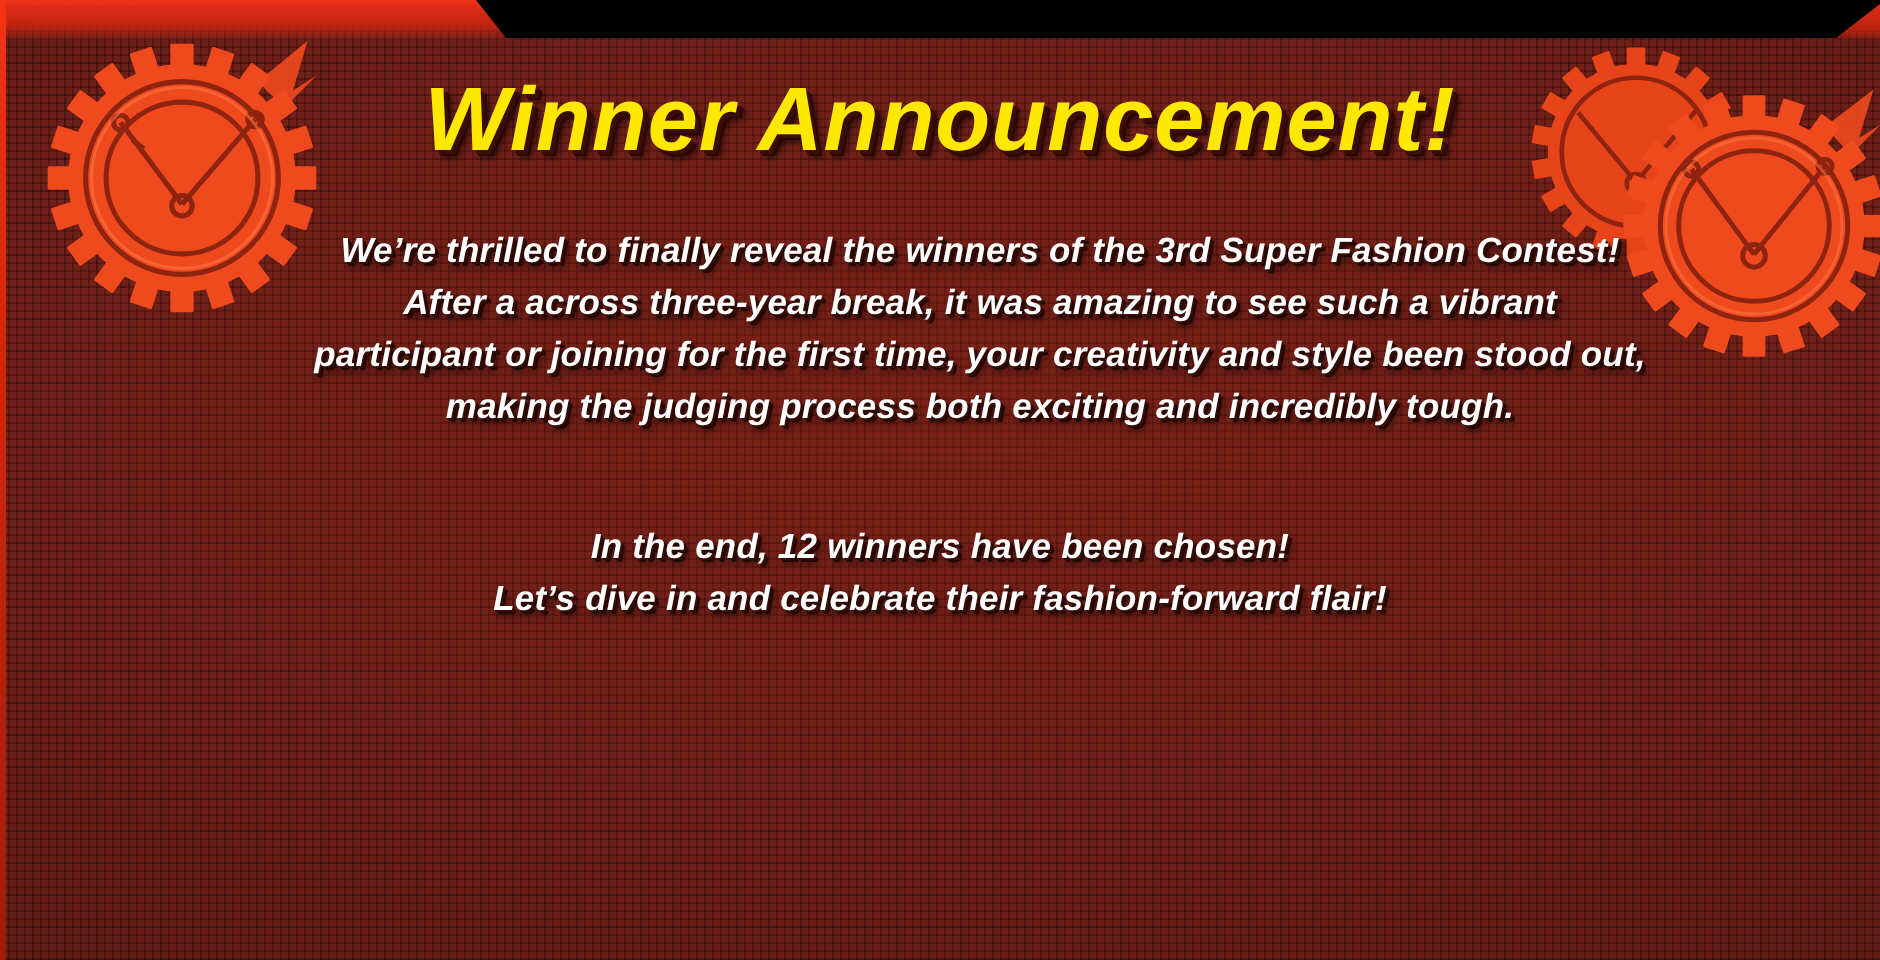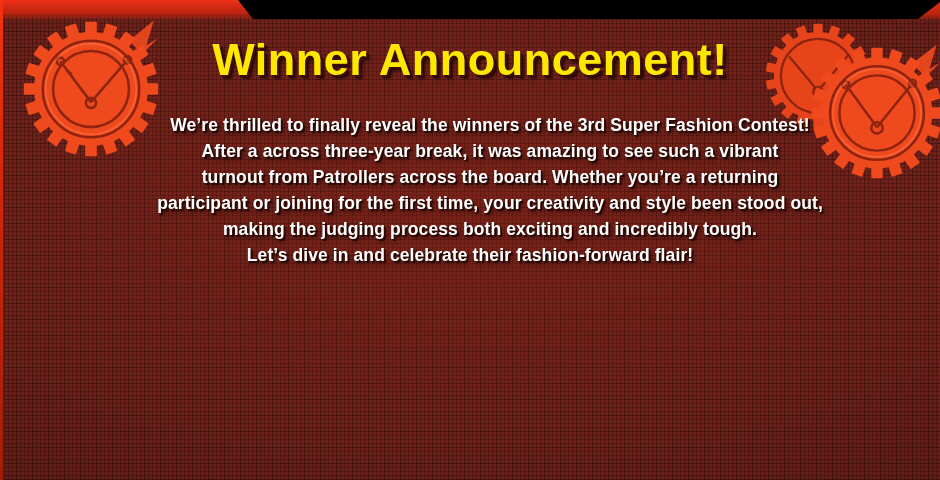--- a/index.html
+++ b/index.html
@@ -87,21 +87,21 @@
   .leftline {
     position:absolute; left:0; top:0; width:3px; height:480px;
     background:linear-gradient(180deg,#f43312 0%,#d4270d 35%,#a01d09 100%);
     z-index:7;
   }
 
   
   .content {
     position:relative; z-index:8;
     width:940px; height:356px;
-    display:flex; flex-direction:column; align-items:center;
+    display:flex; flex-direction:column; align-items:center;font-style:italic;
   }
 
   .title {
     margin-top:36px;
     font-size:45px;
     font-weight:bold;
     color:#ffe800;
     letter-spacing:0.5px;
     line-height:1.05;
     text-shadow:
@@ -283,22 +283,22 @@
   <div class="leftline"></div>
 
   <div class="content">
 
     <div class="title">Winner Announcement!</div>
 
 
     <div class="body-block">
       <div class="body-line">We’re thrilled to finally reveal the winners of the 3rd Super Fashion Contest!</div>
       <div class="body-line">After a across three-year break, it was amazing to see such a vibrant</div>
-      <div class="body-line">turnout from Patrollers across the board. Whether you’re a returning</div>
       <div class="body-line">participant or joining for the first time, your creativity and style been stood out,</div>
       <div class="body-line">making the judging process both exciting and incredibly tough.</div>
     </div>
 
+    <div class="body-line closing-1">In the end, 12 winners have been chosen!</div>
 
     <div class="body-line closing-2">Let’s dive in and celebrate their fashion-forward flair!</div>
 
   </div>
 </div>
 
 </body></html>

